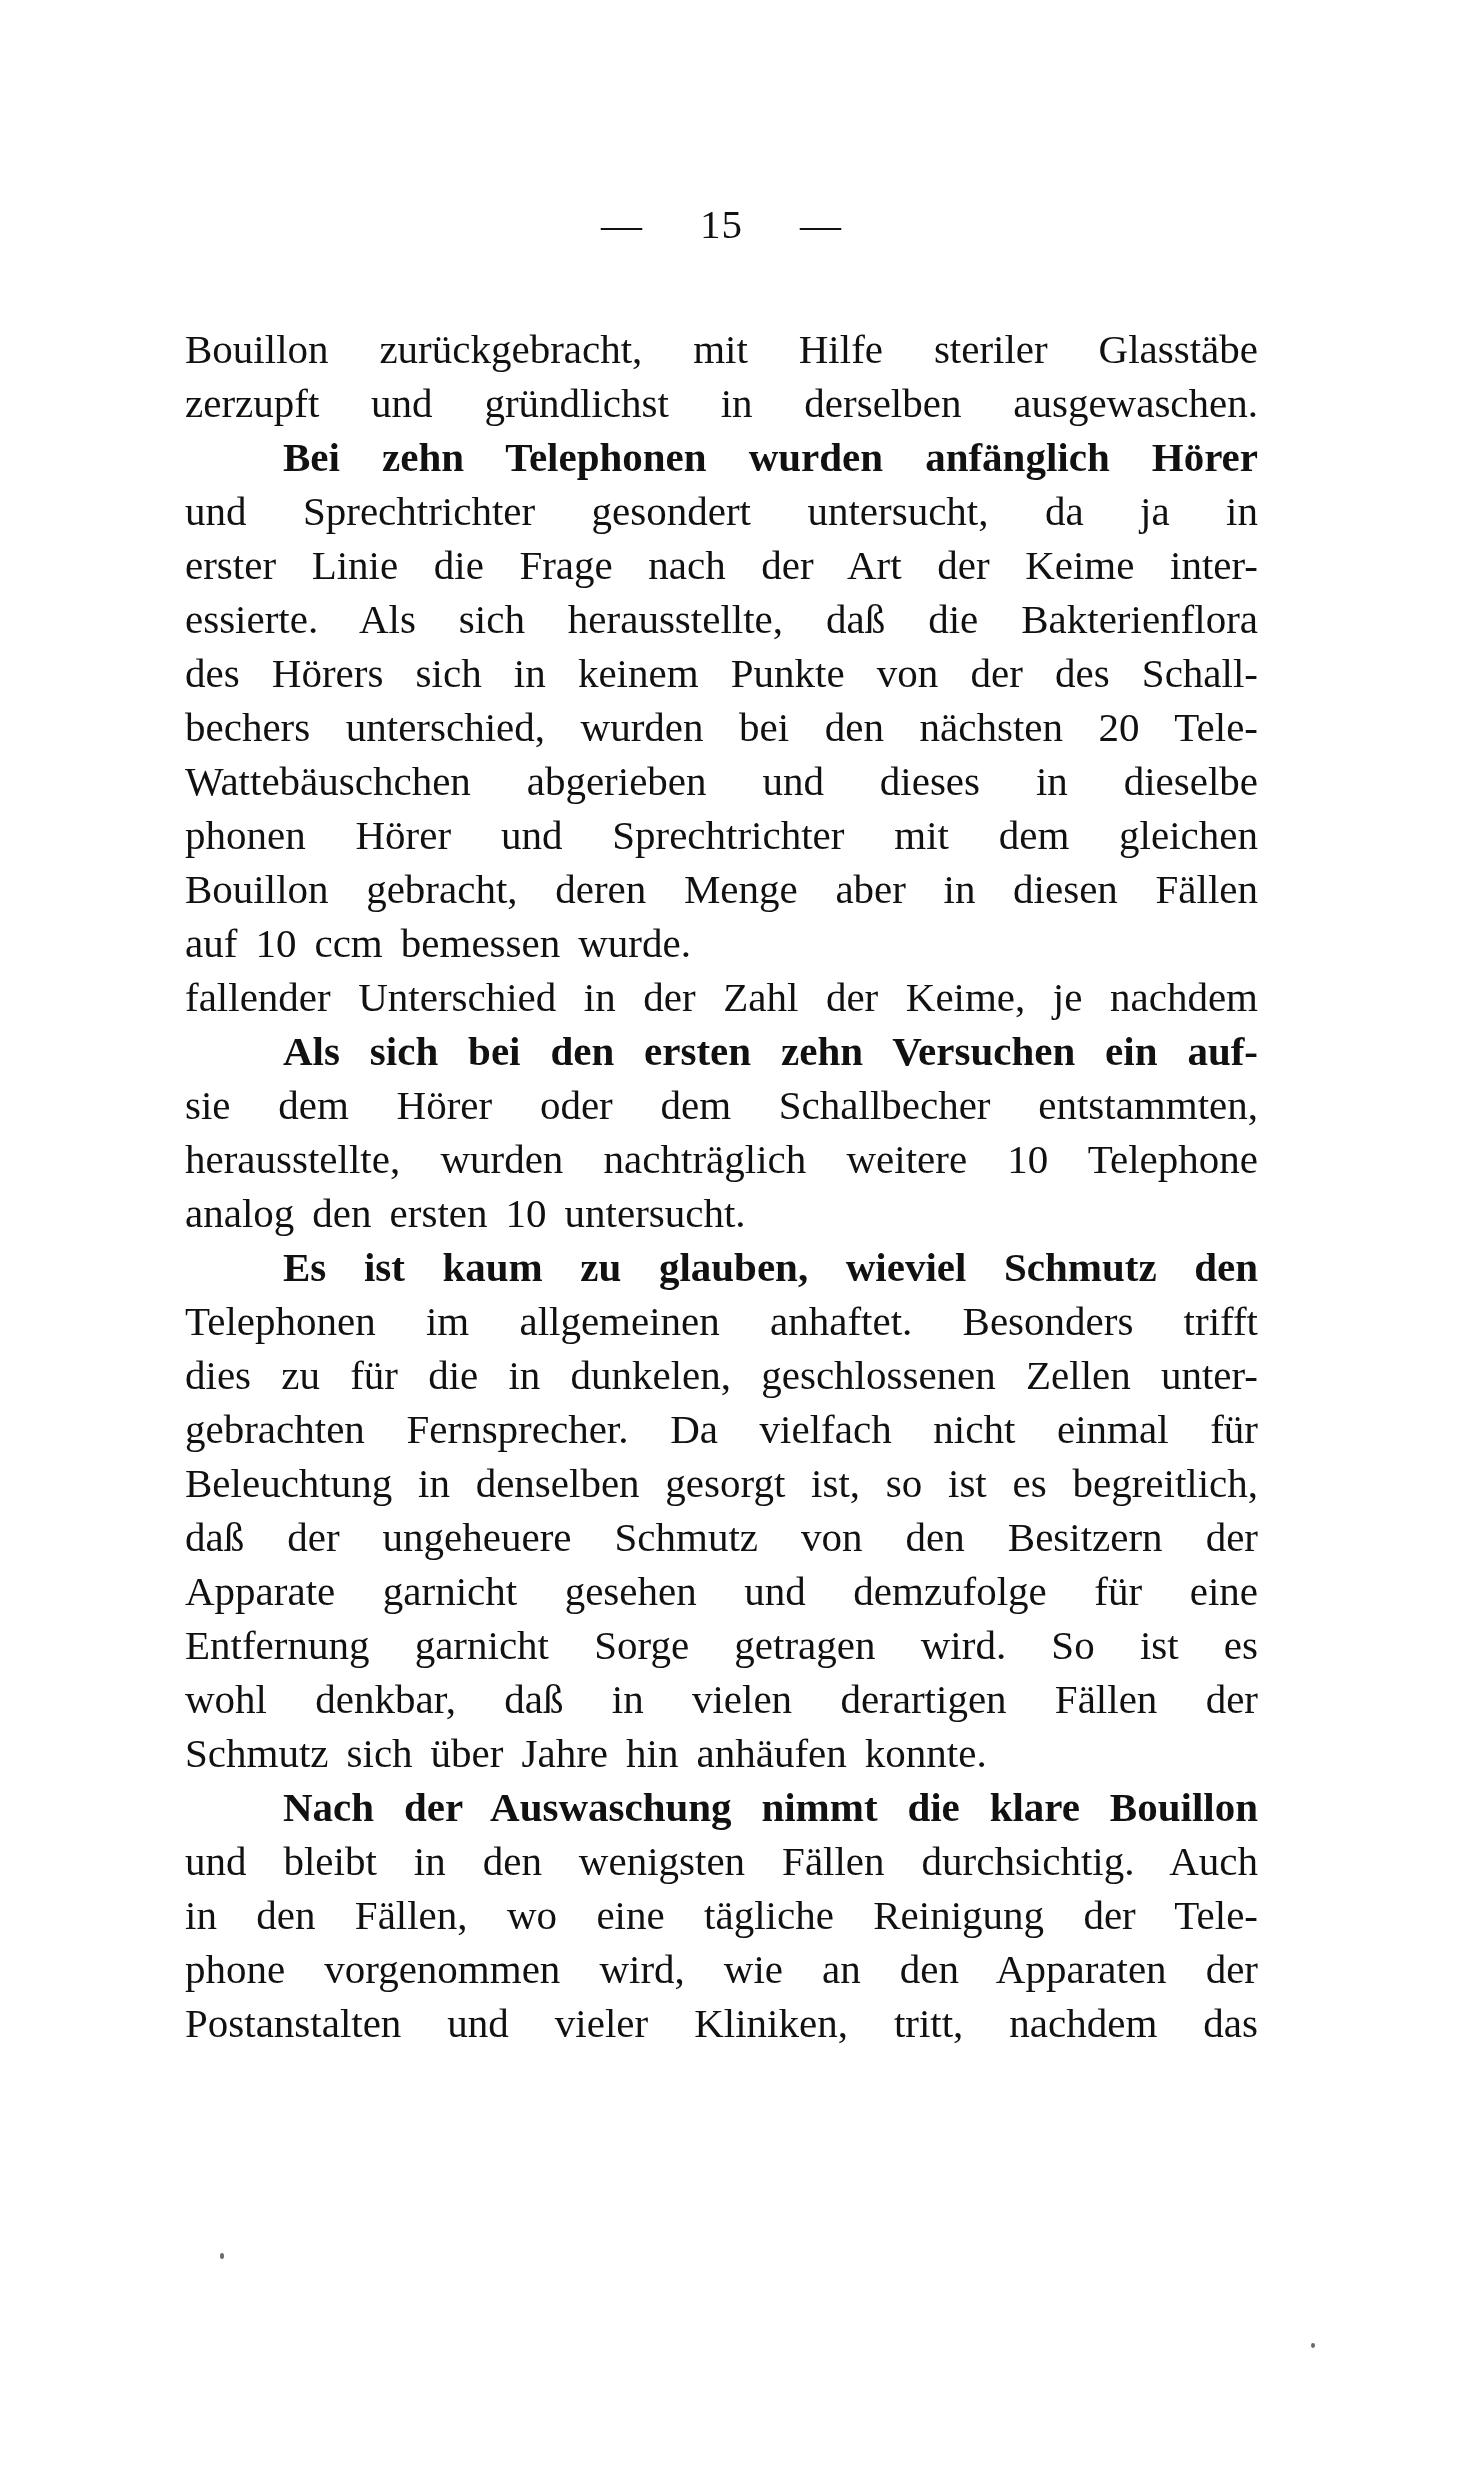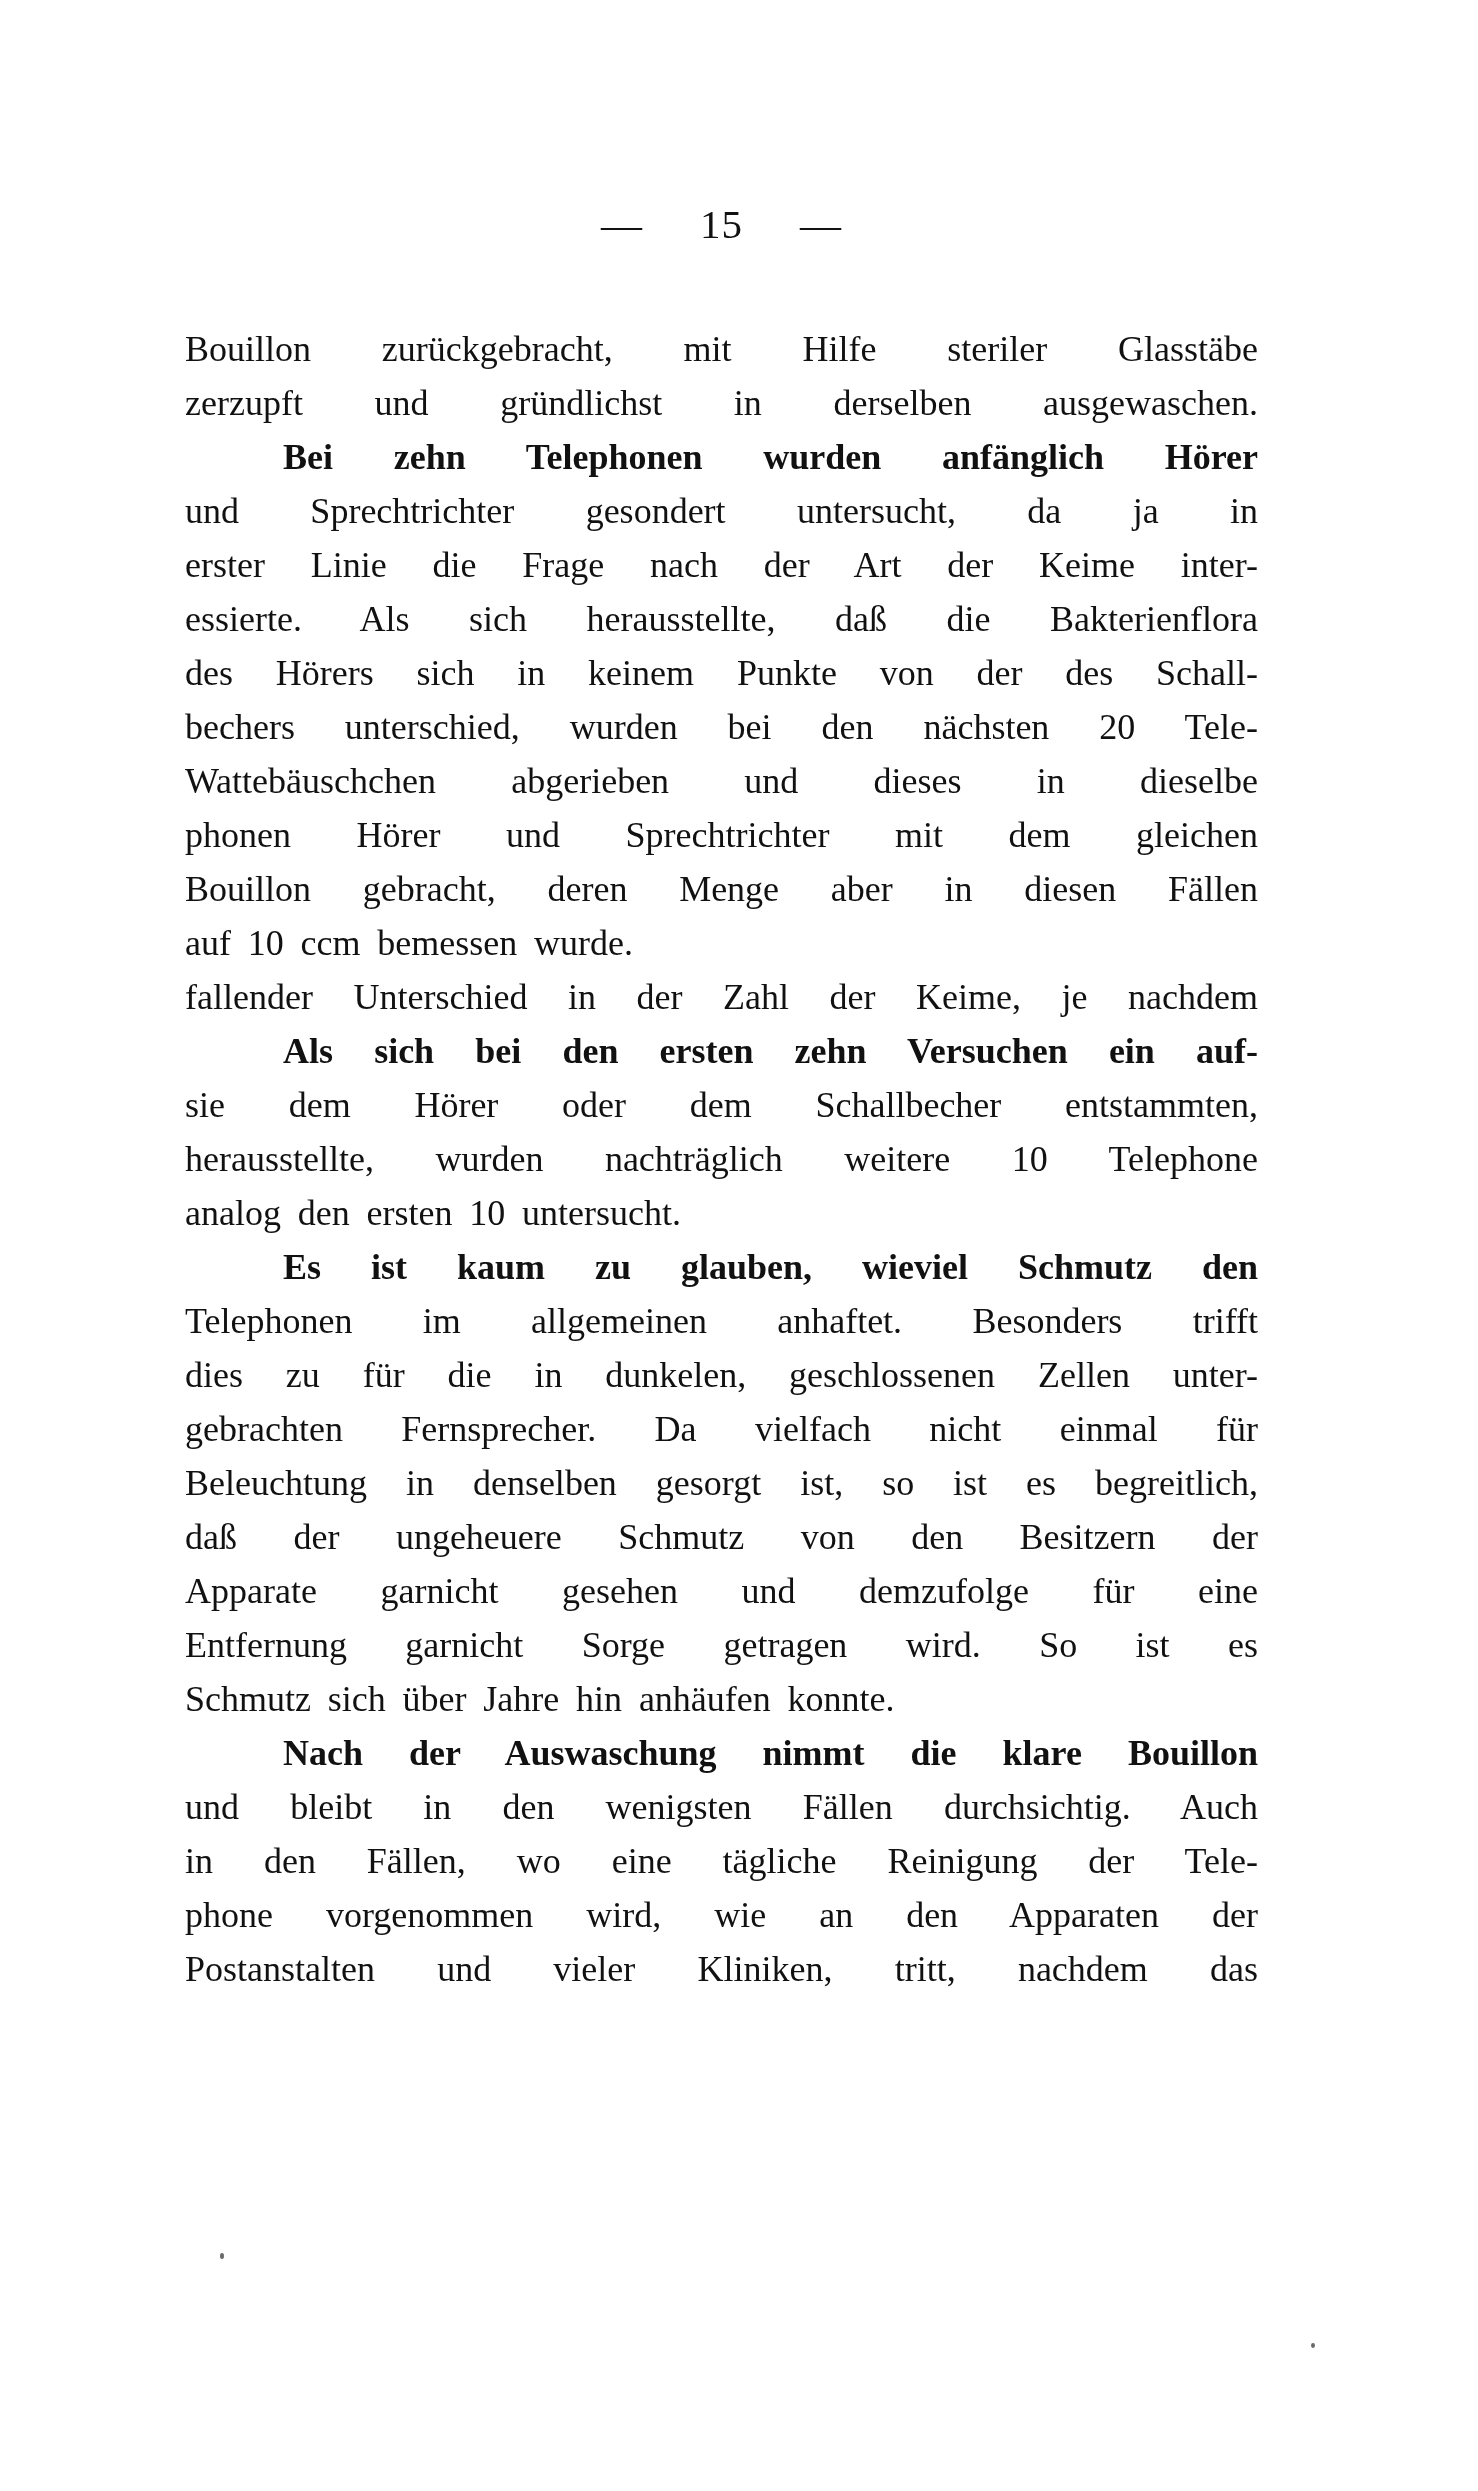--- a/index.html
+++ b/index.html
@@ -12,21 +12,21 @@
     overflow:hidden;
   }
   .page{position:absolute;inset:0;}
   .page-header{
     position:absolute;top:200px;left:185px;width:1073px;
     display:flex;justify-content:center;align-items:baseline;gap:57px;
     font-size:41px;letter-spacing:1px;
   }
   .text-block{
     position:absolute;top:322px;left:185px;width:1073px;
-    font-size:36px;
+    font-size:41px;
   }
   .line{
     height:54px;line-height:54px;
     text-align:justify;
     text-align-last:justify;
     white-space:normal;
   }
   .line.indent{padding-left:98px;font-weight:bold;}
   .line.short{
     text-align:right;
@@ -67,20 +67,21 @@
     <div class="line">herausstellte, wurden nachträglich weitere 10 Telephone</div>
     <div class="line short">analog den ersten 10 untersucht.</div>
     <div class="line indent">Es ist kaum zu glauben, wieviel Schmutz den</div>
     <div class="line">Telephonen im allgemeinen anhaftet.  Besonders trifft</div>
     <div class="line">dies zu für die in dunkelen, geschlossenen Zellen unter-</div>
     <div class="line">gebrachten Fernsprecher.  Da vielfach nicht einmal für</div>
     <div class="line">Beleuchtung in denselben gesorgt ist, so ist es begreitlich,</div>
     <div class="line">daß der ungeheuere Schmutz von den Besitzern der</div>
     <div class="line">Apparate garnicht gesehen und demzufolge für eine</div>
     <div class="line">Entfernung garnicht Sorge getragen wird.  So ist es</div>
+    <div class="line">wohl denkbar, daß in vielen derartigen Fällen der</div>
     <div class="line short">Schmutz sich über Jahre hin anhäufen konnte.</div>
     <div class="line indent">Nach der Auswaschung nimmt die klare Bouillon</div>
     <div class="line">und bleibt in den wenigsten Fällen durchsichtig.  Auch</div>
     <div class="line">in den Fällen, wo eine tägliche Reinigung der Tele-</div>
     <div class="line">phone vorgenommen wird, wie an den Apparaten der</div>
     <div class="line">Postanstalten und vieler Kliniken, tritt, nachdem das</div>
   </div>
 
   <div class="speck s1"></div>
   <div class="speck s2"></div>

